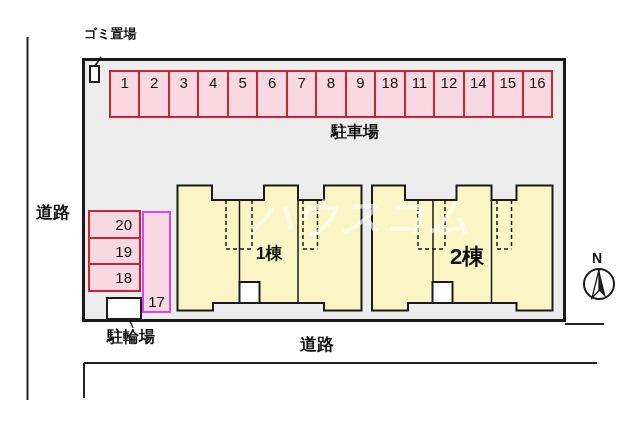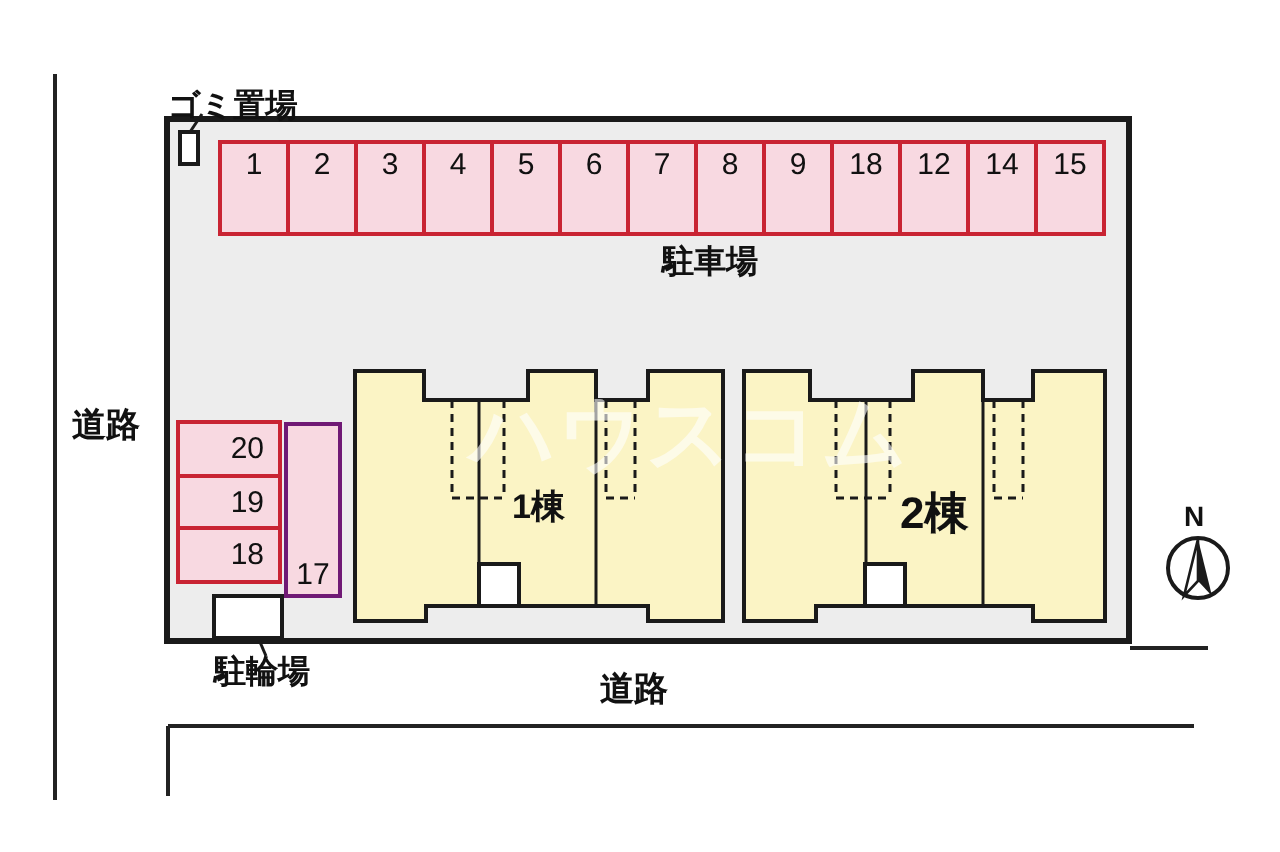--- a/index.html
+++ b/index.html
@@ -16,40 +16,40 @@
   .pspace{flex:1;background:#f8d9e1;border:2px solid #c92433;box-sizing:border-box;
           display:flex;justify-content:center;align-items:flex-start;padding-top:3px;}
   .pspace + .pspace{margin-left:-2px;}
   .pnum{font-size:15px;font-weight:500;line-height:1;}
   
   #sidecol{left:88px;top:191px;width:53px;height:82px;display:flex;flex-direction:column;z-index:3;margin-top:19px;}
   .sspace{flex:1;background:#f8d9e1;border:2px solid #c92433;box-sizing:border-box;
           display:flex;justify-content:flex-end;align-items:center;padding-right:7px;}
   .sspace + .sspace{margin-top:-2px;}
   
-  #space17{left:142px;top:211px;width:29px;height:88px;background:#f8d9e1;
-           border:2px solid #701a75;box-sizing:border-box;display:flex;
+  #space17{left:142px;top:211px;width:29px;height:102px;background:#f8d9e1;
+           border:2px solid #d946ef;box-sizing:border-box;display:flex;
            justify-content:center;align-items:flex-end;padding-bottom:2px;z-index:3;}
   
   .whitebox{background:#ffffff;border:2px solid #1a1a1a;box-sizing:border-box;z-index:3;}
   #gomibox{left:89px;top:65px;width:11px;height:18px;}
   #bikebox{left:106px;top:297px;width:36px;height:23px;}
   
   .lbl{position:absolute;white-space:nowrap;font-weight:600;line-height:1.1;z-index:4;}
-  #lbl-gomi{left:84px;top:45px;font-size:16px;}
+  #lbl-gomi{left:84px;top:27px;font-size:13px;}
   #lbl-chushajo{left:331px;top:123px;font-size:16px;}
   #lbl-road-left{left:36px;top:204px;font-size:17px;}
   #lbl-road-bottom{left:300px;top:336px;font-size:17px;}
   #lbl-bike{left:107px;top:328px;font-size:16px;}
   #lbl-b1{left:256px;top:245px;font-size:17px;}
   #lbl-b2{left:450px;top:245px;font-size:22px;}
   #lbl-n{left:592px;top:251px;font-size:14px;font-weight:700;}
   
-  #wm{left:235px;top:189px;font-size:42px;letter-spacing:1px;font-weight:700;
-      color:rgba(255,255,255,0.6);z-index:5;pointer-events:none;}
+  #wm{left:252px;top:189px;font-size:42px;letter-spacing:1px;font-weight:700;
+      color:rgba(255,255,255,0.6);z-index:5;pointer-events:none;font-style:italic;}
 </style>
 </head>
 <body>
 
 <div id="stage">
 
   <div id="site" class="abs"></div>
 
   <svg id="draw" class="abs" width="640" height="426" viewBox="0 0 640 426">
 
@@ -106,27 +106,33 @@
     <div class="pspace">
         <span class="pnum">8</span>
       </div>
     <div class="pspace">
         <span class="pnum">9</span>
       </div>
     <div class="pspace">
         <span class="pnum">18</span>
       </div>
     <div class="pspace">
+        <span class="pnum">11</span>
+      </div>
+    <div class="pspace">
         <span class="pnum">12</span>
       </div>
     <div class="pspace">
         <span class="pnum">14</span>
       </div>
     <div class="pspace">
         <span class="pnum">15</span>
+      </div>
+    <div class="pspace">
+        <span class="pnum">16</span>
       </div>
   </div>
 
   <div id="sidecol" class="abs">
     <div class="sspace">
         <span class="pnum">20</span>
       </div>
     <div class="sspace">
         <span class="pnum">19</span>
       </div>

